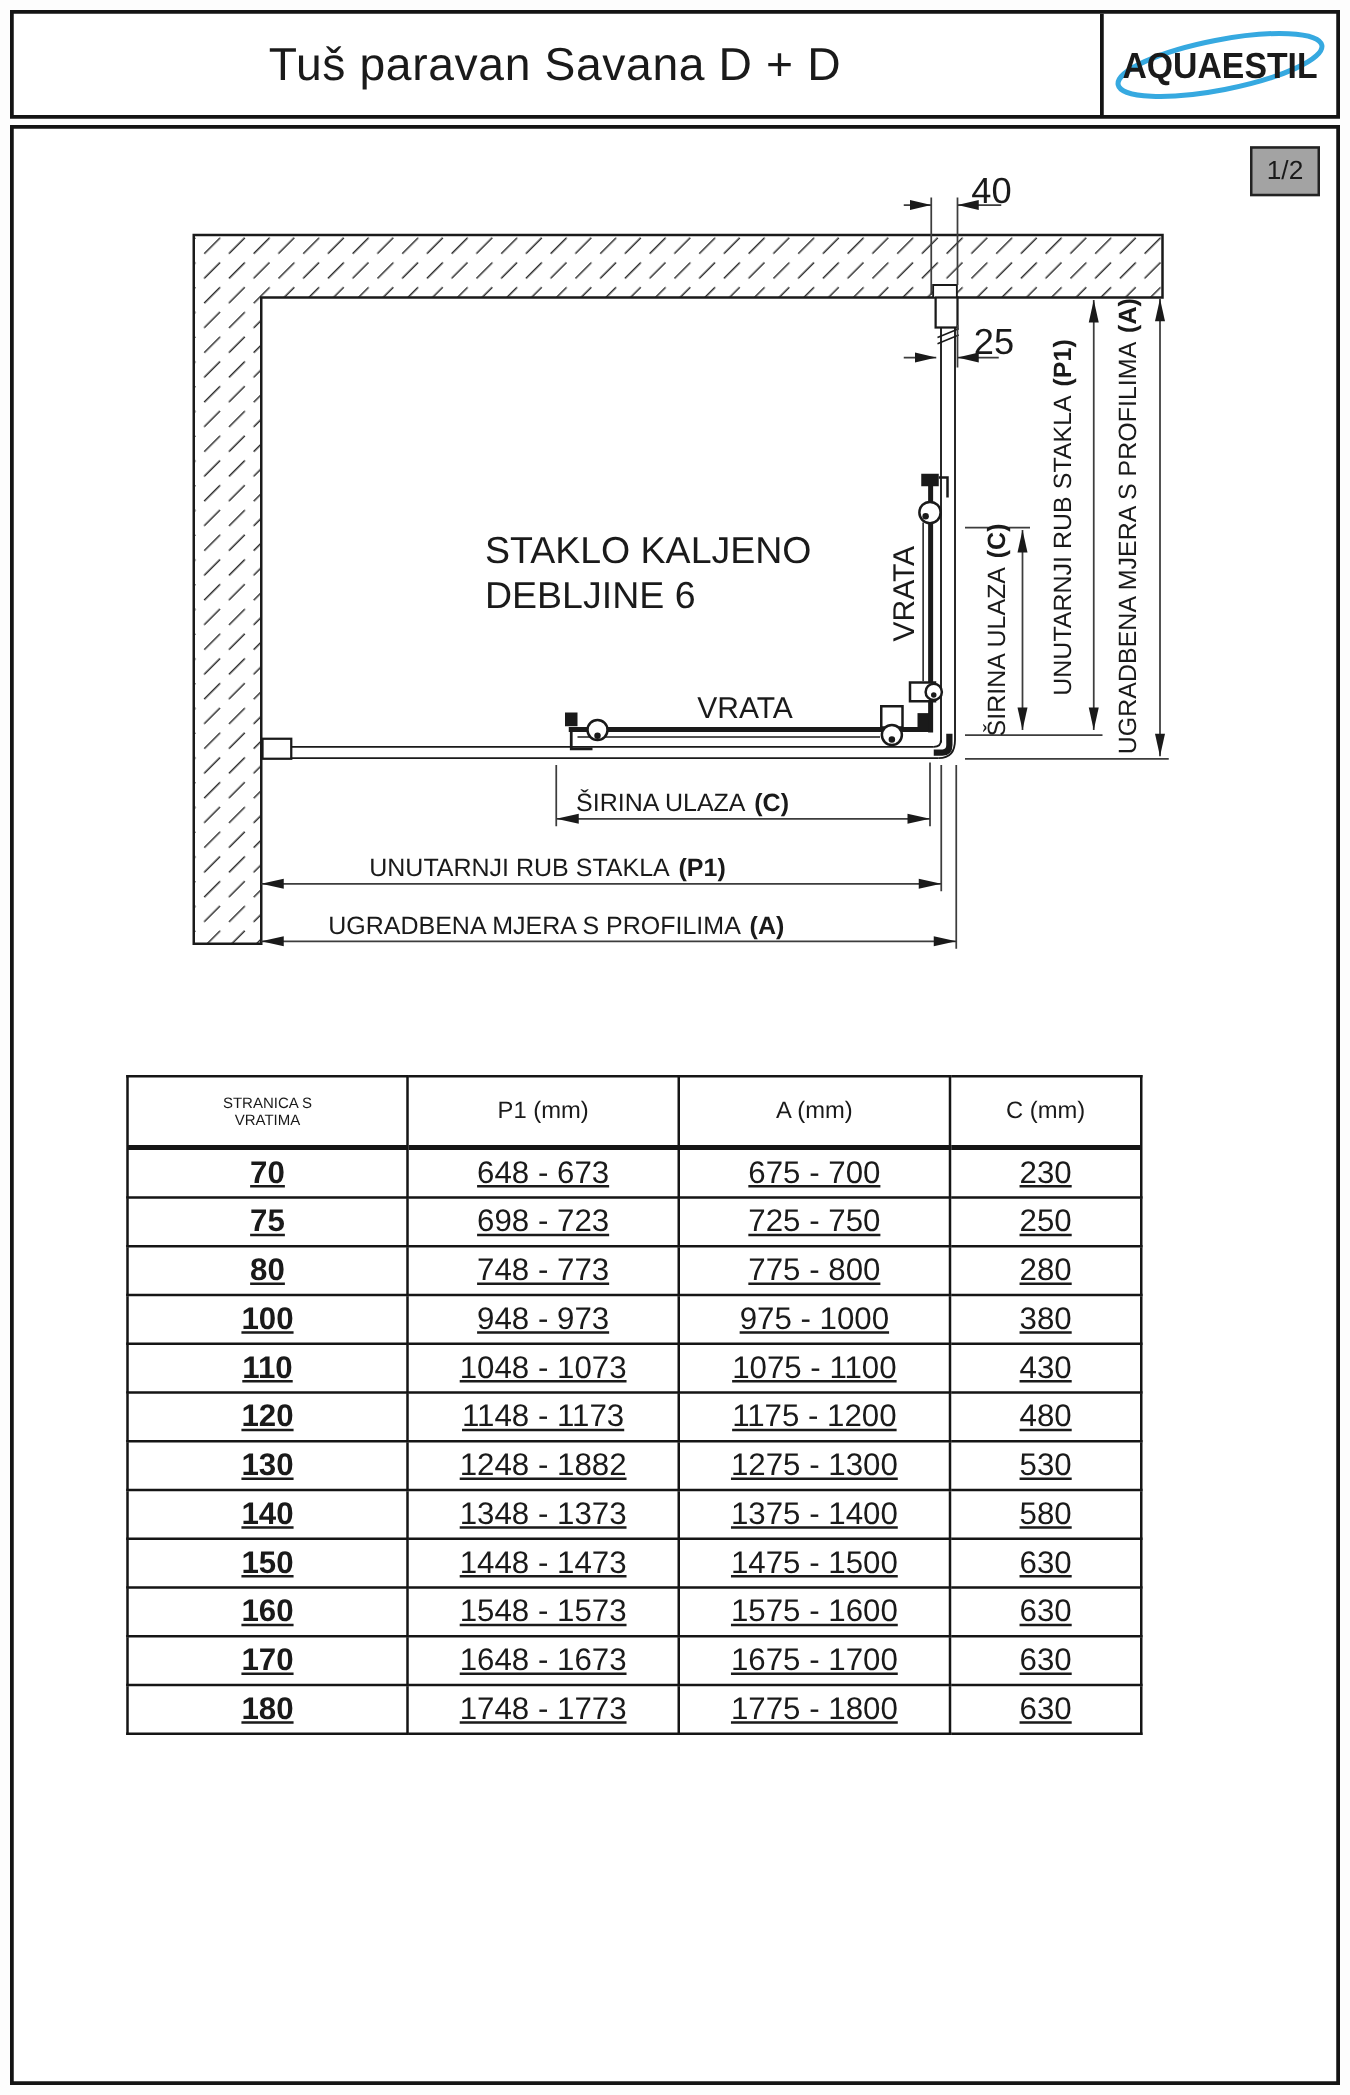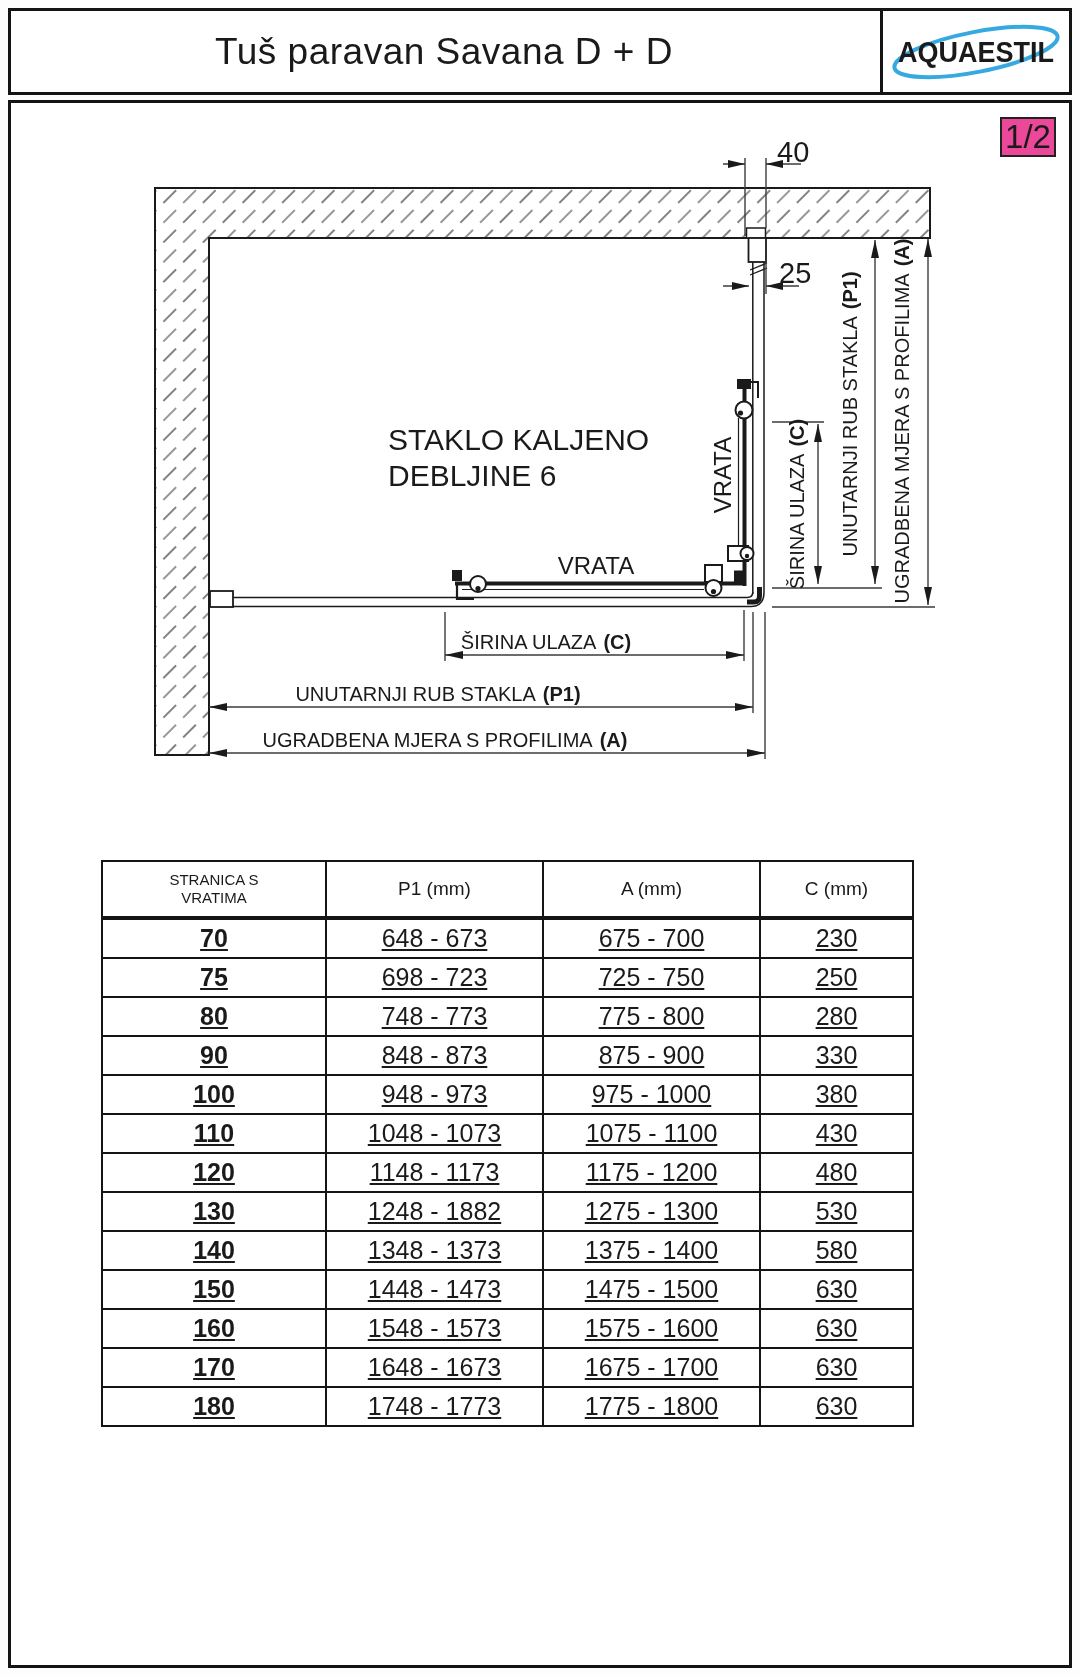--- a/index.html
+++ b/index.html
@@ -10,27 +10,27 @@
   .abs{position:absolute;}
   
   #hdr-box{left:8px;top:8px;width:1064px;height:87px;border:3px solid #141414;box-sizing:border-box;background:#fff;text-align:center;}
   #hdr-title{left:0;top:0;bottom:0;right:192px;display:flex;align-items:center;justify-content:center;
     font-size:37px;letter-spacing:.5px;}
   #hdr-logo{right:0;top:0;bottom:0;width:189px;border-left:3px solid #141414;box-sizing:border-box;
     display:flex;align-items:center;justify-content:center;}
   
   #content-box{left:8px;top:100px;width:1064px;height:1568px;border:3px solid #141414;box-sizing:border-box;background:#fff;}
   #page-num{left:1000px;top:117px;width:56px;height:40px;border:2px solid #222;box-sizing:border-box;
-    display:flex;align-items:center;justify-content:center;font-size:33px;background:#ec4899;}
+    display:flex;align-items:center;justify-content:center;font-size:21px;background:#a3a3a3;}
   #drawing{left:0;top:0;width:1080px;height:830px;}
   
   #spec-table{position:absolute;left:101px;top:860px;width:811px;border-collapse:collapse;table-layout:fixed;background:#fff;}
   #spec-table th,#spec-table td{border:2px solid #151515;text-align:center;vertical-align:middle;padding:0;}
   #spec-table thead th{height:54px;font-weight:normal;font-size:19px;border-bottom:4px solid #151515;}
-  #spec-table thead th.first{font-size:15px;line-height:1.2;font-weight:normal;}
+  #spec-table thead th.first{font-size:12px;line-height:1.2;font-weight:normal;}
   #spec-table tbody td{height:37px;font-size:25px;text-decoration:underline;}
   #spec-table tbody td:first-child{font-weight:bold;}
   svg text{font-family:"Liberation Sans",sans-serif;fill:#1a1a1a;}
 </style>
 </head>
 <body>
 
 <div class="abs" id="hdr-box">
   <div class="abs" id="hdr-title">Tuš paravan Savana D + D</div>
   <div class="abs" id="hdr-logo">
@@ -190,26 +190,20 @@
         <td>725 - 750</td>
         <td>250</td>
       </tr>
       <tr>
         <td>80</td>
         <td>748 - 773</td>
         <td>775 - 800</td>
         <td>280</td>
       </tr>
       <tr>
-        <td>90</td>
-        <td>848 - 873</td>
-        <td>875 - 900</td>
-        <td>330</td>
-      </tr>
-      <tr>
         <td>100</td>
         <td>948 - 973</td>
         <td>975 - 1000</td>
         <td>380</td>
       </tr>
       <tr>
         <td>110</td>
         <td>1048 - 1073</td>
         <td>1075 - 1100</td>
         <td>430</td>

